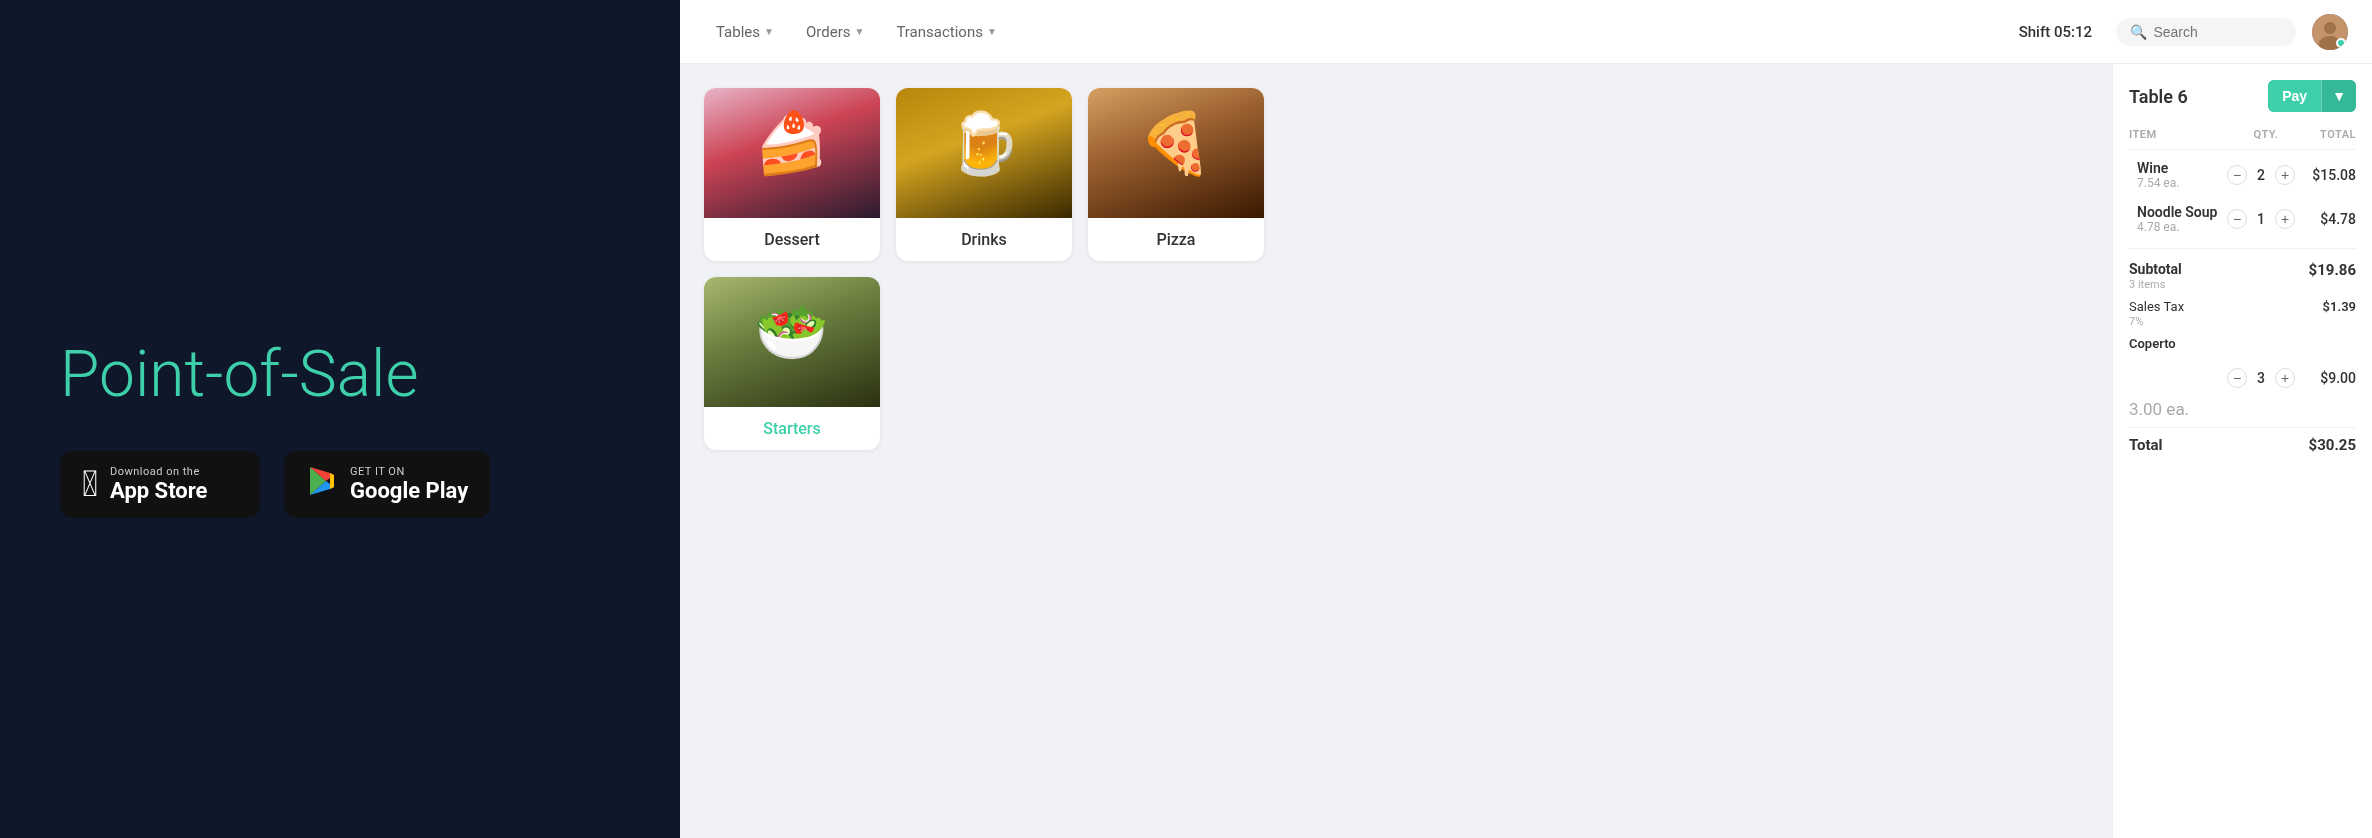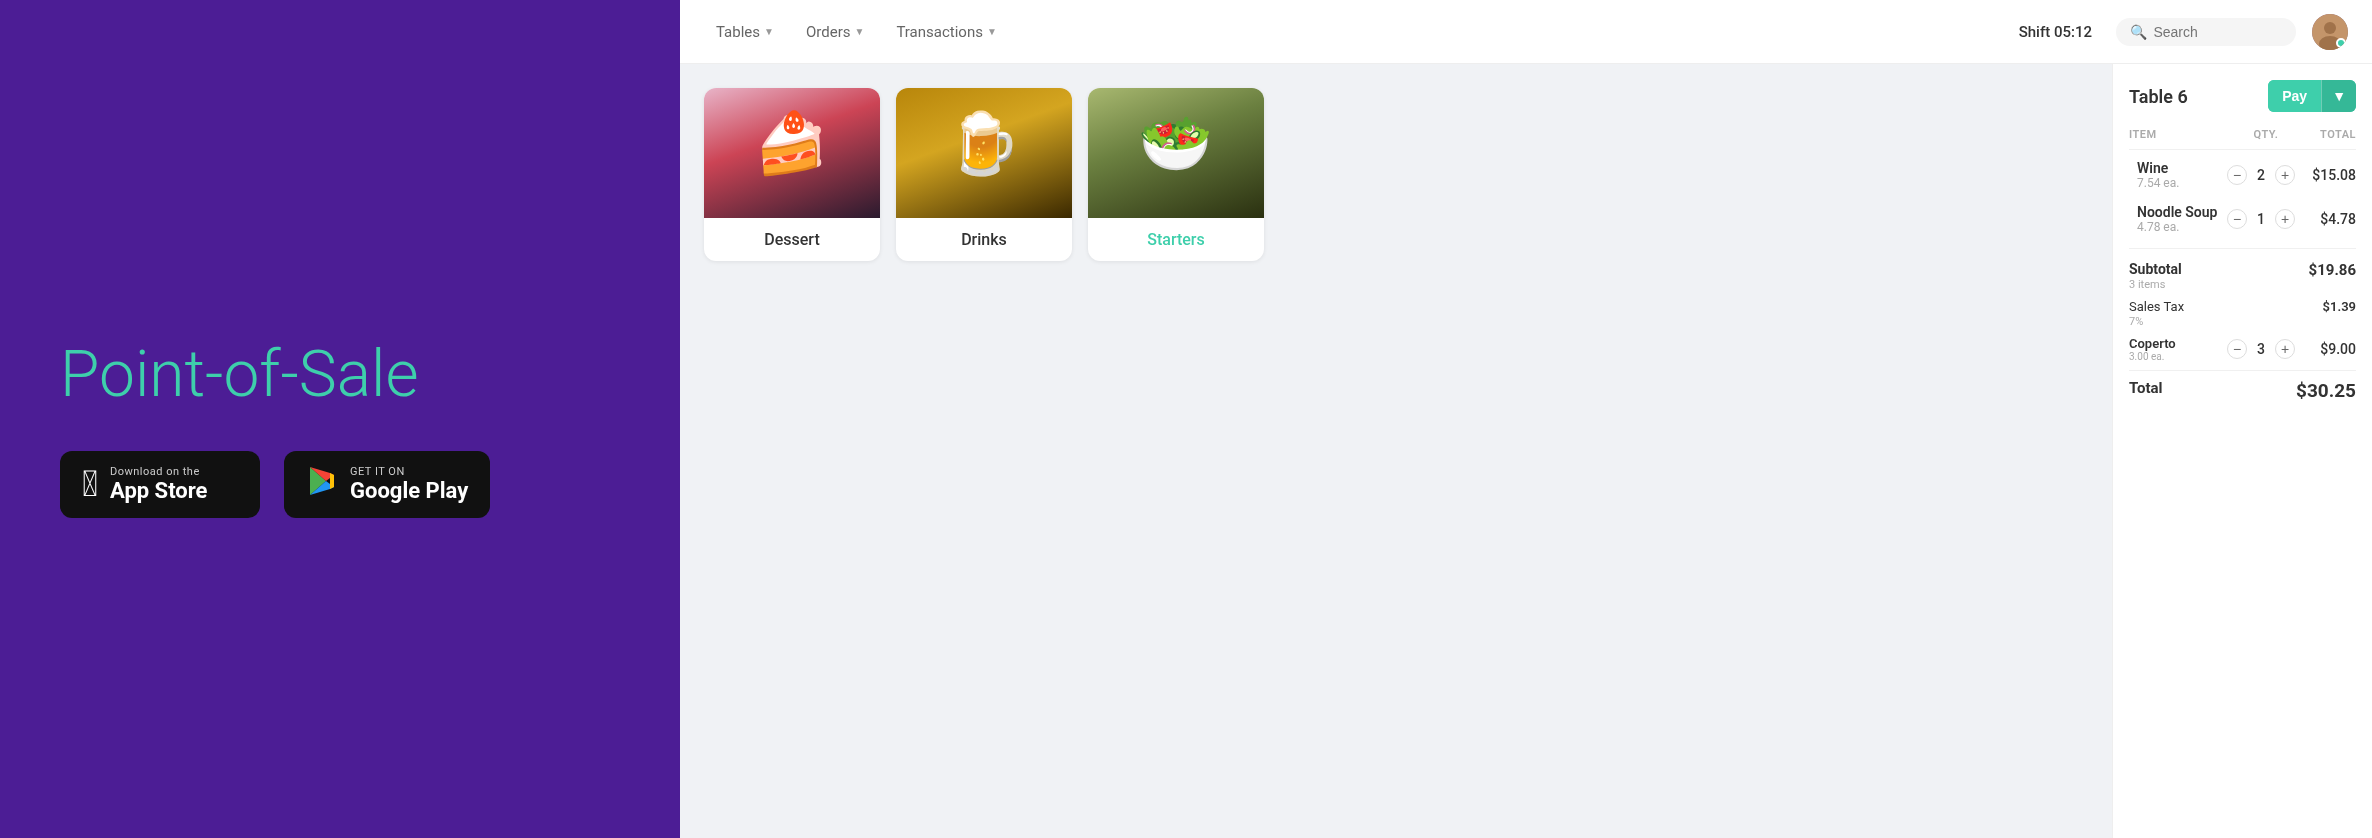--- a/index.html
+++ b/index.html
@@ -18,21 +18,21 @@
       background: white;
     }
 
     
     .left-panel {
       flex: 0 0 680px;
       padding: 80px 60px 60px 60px;
       display: flex;
       flex-direction: column;
       justify-content: center;
-      background: #4c1d95;
+      background: #0f172a;
     }
 
     .main-title {
       font-size: 64px;
       font-weight: 300;
       color: #3ecfab;
       line-height: 1.1;
       margin-bottom: 32px;
     }
 
@@ -426,40 +426,41 @@
       margin-bottom: 8px;
     }
 
     .coperto-info { flex: 1; }
     .coperto-name {
       font-size: 13px;
       color: #333;
       font-weight: 600;
     }
     .coperto-price {
-      font-size: 10px;
+      font-size: 17px;
       color: #aaa;
+      margin-top: 48px;
     }
 
     .total-row {
       display: flex;
       justify-content: space-between;
       margin-top: 8px;
       padding-top: 8px;
       border-top: 1px solid #f0f0f0;
     }
 
     .total-label {
       font-size: 15px;
       font-weight: 700;
       color: #333;
     }
 
     .total-value {
-      font-size: 19px;
+      font-size: 15px;
       font-weight: 700;
       color: #333;
     }
 
     
     .img-dessert {
       background: linear-gradient(160deg, #e8b4c8 0%, #c45 40%, #2a1a2e 100%);
       position: relative;
       overflow: hidden;
     }
@@ -601,20 +602,24 @@
             <div class="category-img-placeholder img-dessert"></div>
             <div class="category-label">Dessert</div>
           </div>
 
           <div class="category-card">
             <div class="category-img-placeholder img-drinks"></div>
             <div class="category-label">Drinks</div>
           </div>
 
 
+          <div class="category-card">
+            <div class="category-img-placeholder img-pizza"></div>
+            <div class="category-label">Pizza</div>
+          </div>
 
           <div class="category-card">
             <div class="category-img-placeholder img-starters"></div>
             <div class="category-label teal">Starters</div>
           </div>
 
           <div class="category-card empty-slot"></div>
 
         </div>
       </div>

